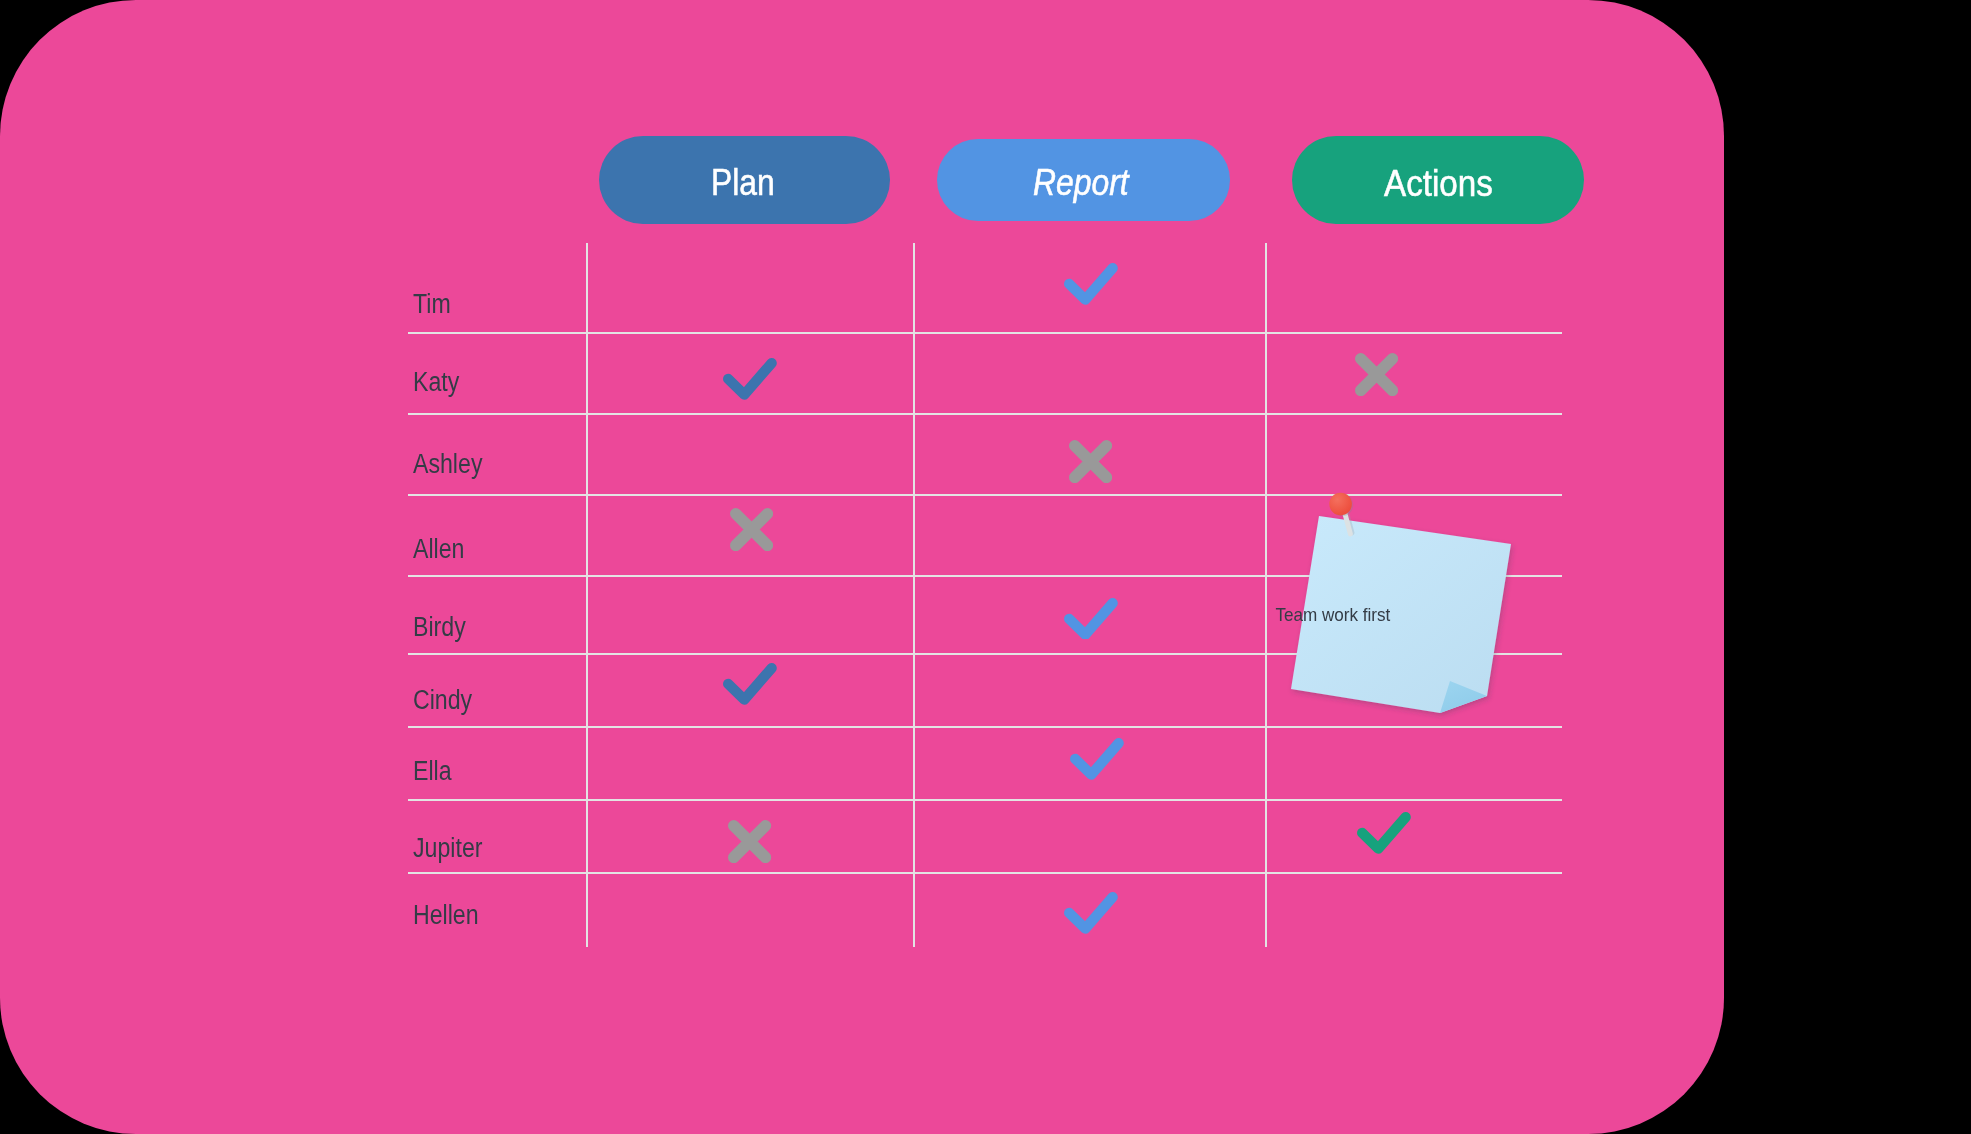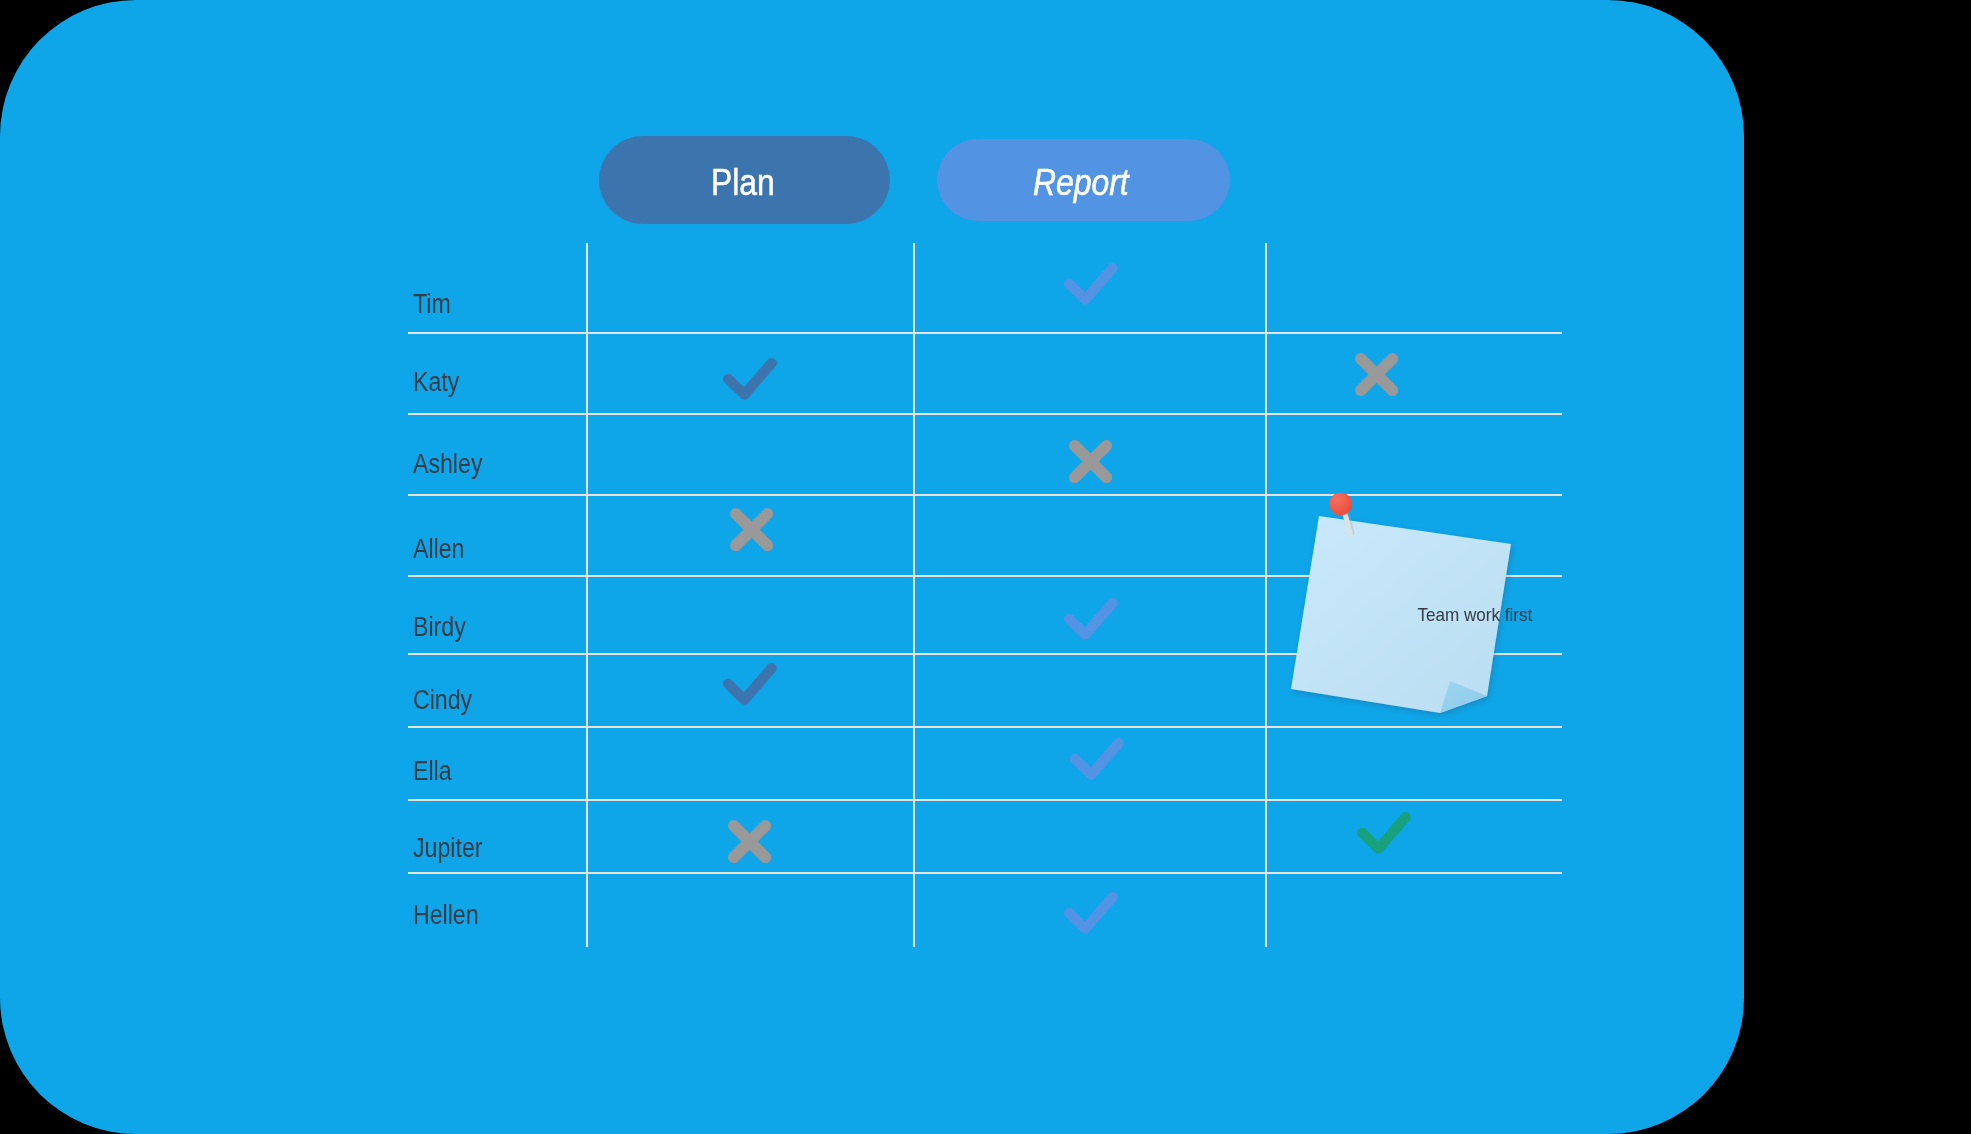--- a/index.html
+++ b/index.html
@@ -1,44 +1,47 @@
 <!DOCTYPE html>
 <html><head>
 <meta charset="utf-8">
 <style>
   html,body{margin:0;padding:0;}
   body{width:1971px;height:1134px;background:#000;overflow:hidden;
        font-family:"Liberation Sans",sans-serif;
        -webkit-font-smoothing:antialiased;}
   #page{position:absolute;left:0;top:0;width:1724px;height:1134px;
-        background:#0ea5e9;border-radius:136px;overflow:hidden;padding-left:20px;}
+        background:#ec4899;border-radius:136px;overflow:hidden;}
   .btn{position:absolute;border-radius:100px;}
   .btn .lbl{position:absolute;color:#fff;font-weight:400;
             white-space:nowrap;line-height:1;font-size:36px;
             -webkit-text-stroke:0.55px #fff;}
   .vline{position:absolute;width:1.5px;background:#e3e3e3;}
   .hline{position:absolute;height:1.5px;background:#e3e3e3;}
   .name{position:absolute;color:#343c46;font-size:27px;white-space:nowrap;
         line-height:1;transform-origin:0 0;transform:scaleX(.857);}
   .mark{position:absolute;}
   #note{position:absolute;left:1270px;top:470px;width:270px;height:270px;}
   #notetext{position:absolute;left:-1px;top:10px;width:270px;height:270px;
-            display:flex;align-items:center;justify-content:flex-end;}
+            display:flex;align-items:center;justify-content:flex-start;}
   #notetext span{color:#343c46;font-size:19px;white-space:nowrap;
                  transform:scaleX(.9);display:inline-block;}
 </style>
 </head>
 <body>
 
 <div id="page">
   <div class="btn" style="left:599px;top:136px;width:291px;height:88px;background:#3C74AE;">
     <span class="lbl" style="left:112px;top:28.5px;transform-origin:0 0;transform:scaleX(0.885);">Plan</span>
   </div>
   <div class="btn" style="left:937px;top:139px;width:293px;height:82px;background:#5294E3;font-style:italic;">
     <span class="lbl" style="left:96px;top:25.5px;transform-origin:0 0;transform:scaleX(0.885);">Report</span>
+  </div>
+  <div class="btn" style="left:1292px;top:136px;width:292px;height:88px;background:#17A27D;">
+    <span class="lbl" style="left:91.5px;top:29.5px;transform-origin:0 0;transform:scaleX(0.922);">Actions</span>
   </div>
 
   <div class="vline" style="left: 586px; top: 243px; height: 704px; background: rgb(227, 227, 227);"></div>
   <div class="vline" style="left: 913px; top: 243px; height: 704px; background: rgb(227, 227, 227);"></div>
   <div class="vline" style="left: 1265px; top: 243px; height: 704px; background: rgb(227, 227, 227);"></div>
 
   <div id="cells">
       <div style="position: absolute; background: transparent; left: 408px; top: 243px; width: 178px; height: 89px;"></div>
       <div style="position: absolute; background: transparent; left: 586px; top: 243px; width: 327px; height: 89px;"></div>
       <div style="position: absolute; background: transparent; left: 913px; top: 243px; width: 352px; height: 89px;"></div>

